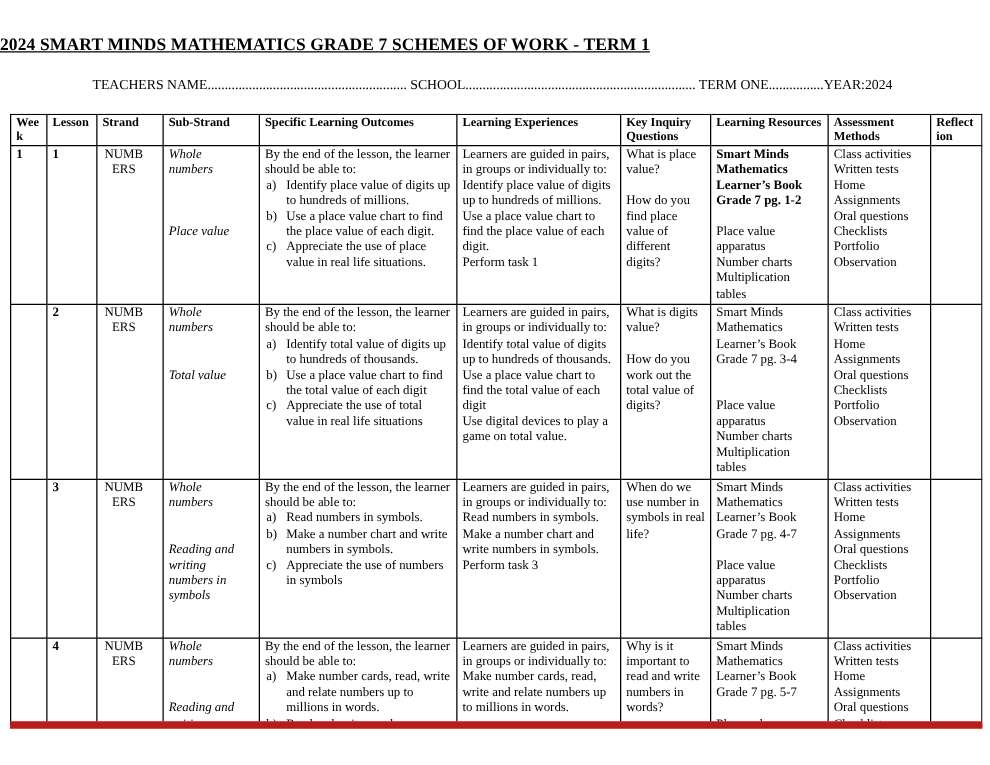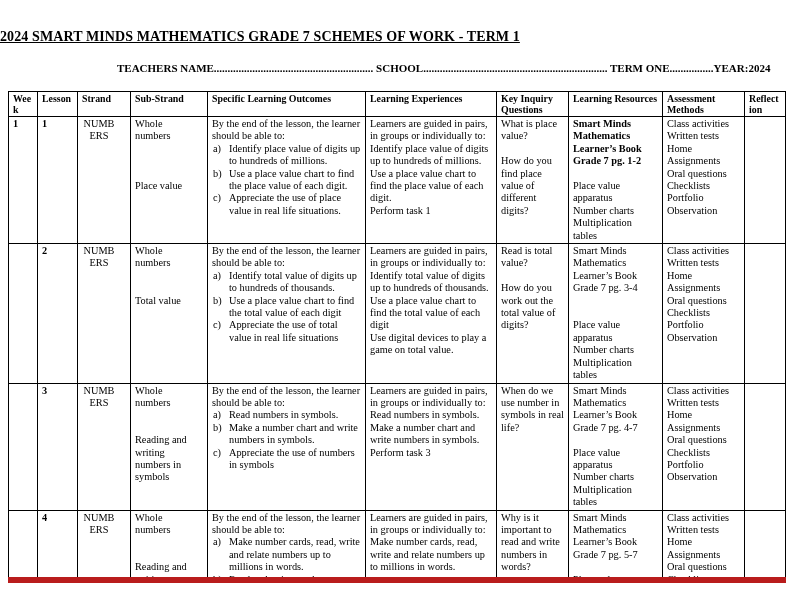--- a/index.html
+++ b/index.html
@@ -11,24 +11,23 @@
   }
   .page-title {
     margin-top: 29px;
     text-align: left;
     font-size: 14px;
     font-weight: bold;
     text-decoration: underline;
     letter-spacing: 0.1px;
   }
   .subheader {
-    margin: 17px 0 0 117px;
+    margin: 17px 0 0 74px;
     font-size: 11px;
     white-space: nowrap;
-    font-weight: bold;
   }
   .table-clip {
     margin: 17px 0 0 8px;
     width: 778px;
     height: 492px;
     overflow: hidden;
     border-bottom: 6px solid #b91c1c;
   }
   table.schemes {
     border-collapse: collapse;
@@ -49,21 +48,21 @@
     line-height: 11px;
     font-weight: bold;
   }
   tr.hdr    { height: 23px; }
   tr.row-0  { height: 126px; }
   tr.row-1  { height: 137px; }
   tr.row-2  { height: 126px; }
   tr.row-3  { height: 200px; }
   td.num { font-weight: bold; }
   td.strand-cell   { padding-right: 14px; text-align: center; }
-  td.substrand-cell{ padding-right: 12px; }
+  td.substrand-cell{ padding-right: 12px; font-style: italic; }
   .ml { white-space: pre-line; }
   .outcome-list { counter-reset: oc; }
   .outcome-item {
     counter-increment: oc;
     position: relative;
     padding-left: 17px;
   }
   .outcome-item::before {
     content: counter(oc, lower-alpha) ")";
     position: absolute;
@@ -165,21 +164,21 @@
           <div class="outcome-list">
               <div class="outcome-item">Identify total value of digits up to hundreds of thousands.</div>
               <div class="outcome-item">Use a place value chart to find the total value of each digit</div>
               <div class="outcome-item">Appreciate the use of total value in real life situations</div>
             </div>
         </td>
         <td class="ml">Learners are guided in pairs, in groups or individually to:
 Identify total value of digits up to hundreds of thousands.
 Use a place value chart to find the total value of each digit
 Use digital devices to play a game on total value.</td>
-        <td class="ml">Read is total value?
+        <td class="ml">What is digits value?
 
 How do you work out the total value of digits?</td>
         <td>
           <div class="res-book">Smart Minds Mathematics Learner’s Book Grade 7 pg. 3-4</div>
           <div class="res-items gap2">Place value apparatus
 Number charts
 Multiplication tables</div>
         </td>
         <td class="ml">Class activities
 Written tests

